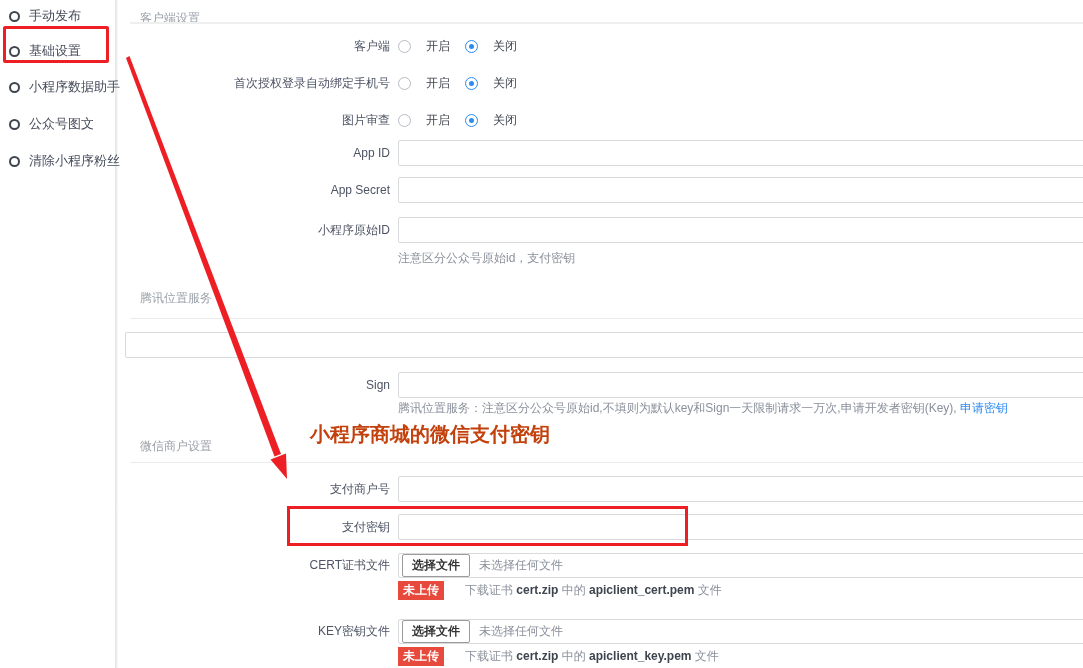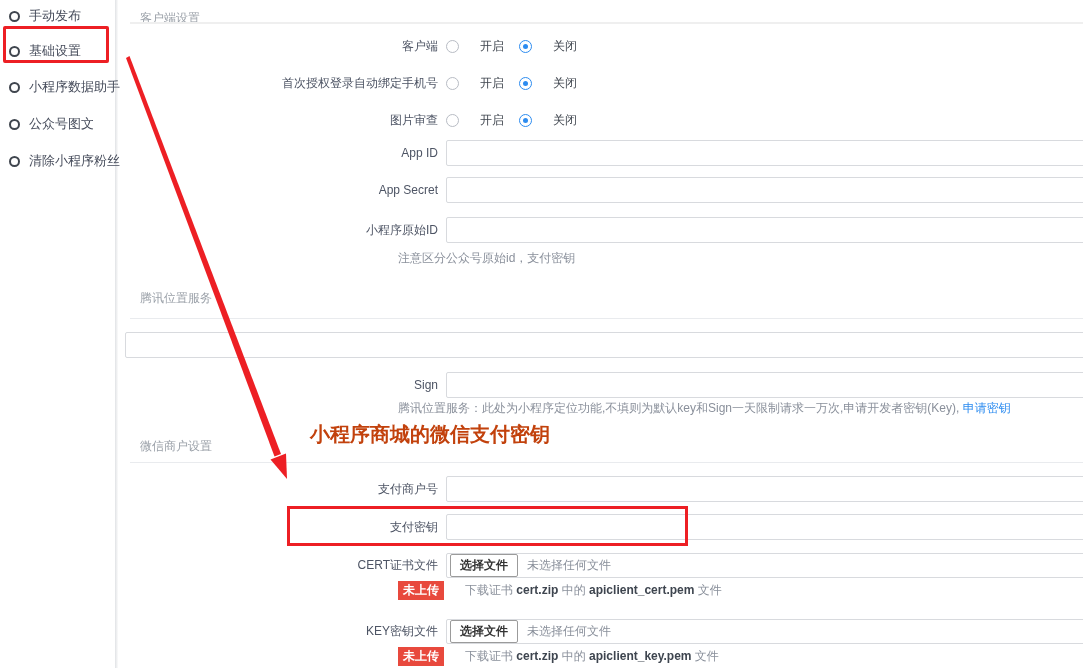--- a/index.html
+++ b/index.html
@@ -28,32 +28,32 @@
     border:3px solid #ed1f24; border-radius:2px; pointer-events:none;
   }
   
   .section-title { position:absolute; left:140px; font-size:12px; color:#9aa0a8; }
   .section-divider { position:absolute; left:130px; width:960px; height:2px; background:#efefef; }
   .section-divider.thin { height:1px; background:#e9ebee; }
   
   .form-row { position:absolute; left:117px; width:973px; display:flex; align-items:center; }
   .form-label {
     width:273px; flex:0 0 auto; text-align:right; font-size:12px; color:#4d5souls4;
-    color:#4d5464; white-space:nowrap;margin-left:48px;
+    color:#4d5464; white-space:nowrap;
   }
   .form-control { margin-left:8px; flex:1; display:flex; align-items:center; }
   .text-input {
     width:100%; height:26px; border:1px solid #d8dade; border-radius:2px;
     background:#fff; outline:none; font-size:12px; padding:0 7px; color:#333;
   }
   .row-h26 { height:26px; }
   .row-h22 { height:22px; }
   
   .radio-group { display:flex; align-items:center; gap:15px; font-size:12px; color:#3f454e; }
-  .radio-option { display:flex; align-items:center; gap:21px; cursor:pointer; }
+  .radio-option { display:flex; align-items:center; gap:15px; cursor:pointer; }
   .radio {
     width:13px; height:13px; border:1px solid #b8bcc4; border-radius:50%;
     background:#fff; position:relative; flex:0 0 auto;
   }
   .radio.checked { border-color:#2d8cf0; }
   .radio.checked::after {
     content:""; position:absolute; left:3px; top:3px; width:5px; height:5px;
     border-radius:50%; background:#2d8cf0;
   }
   
@@ -194,21 +194,21 @@
     <input class="text-input" type="text" value="" style="">
   </div>
 </div>
 
 <div class="form-row row-h26" style="top:372px">
   <div class="form-label">Sign</div>
   <div class="form-control">
     <input class="text-input" type="text" value="" style="">
   </div>
 </div>
-<div class="hint" style="top:400px"><span>腾讯位置服务：此处为小程序定位功能,不填则为默认key和Sign一天限制请求一万次,申请开发者密钥(Key), </span><a>申请密钥</a></div>
+<div class="hint" style="top:400px"><span>腾讯位置服务：注意区分公众号原始id,不填则为默认key和Sign一天限制请求一万次,申请开发者密钥(Key), </span><a>申请密钥</a></div>
 
 <div class="section-title" style="top:438px">微信商户设置</div>
 <div class="section-divider thin" style="top:462px"></div>
 
 <div class="red-note">小程序商城的微信支付密钥</div>
 
 <div class="form-row row-h26" style="top:476px">
   <div class="form-label">支付商户号</div>
   <div class="form-control">
     <input class="text-input" type="text" value="" style="">

